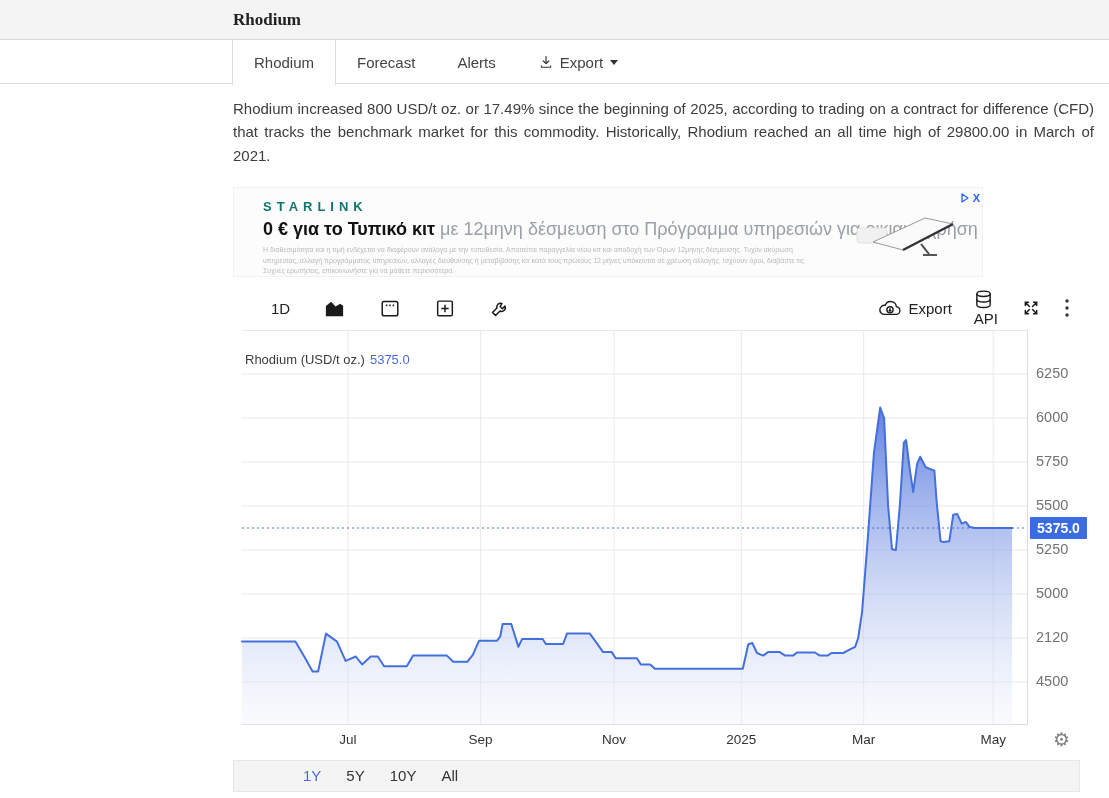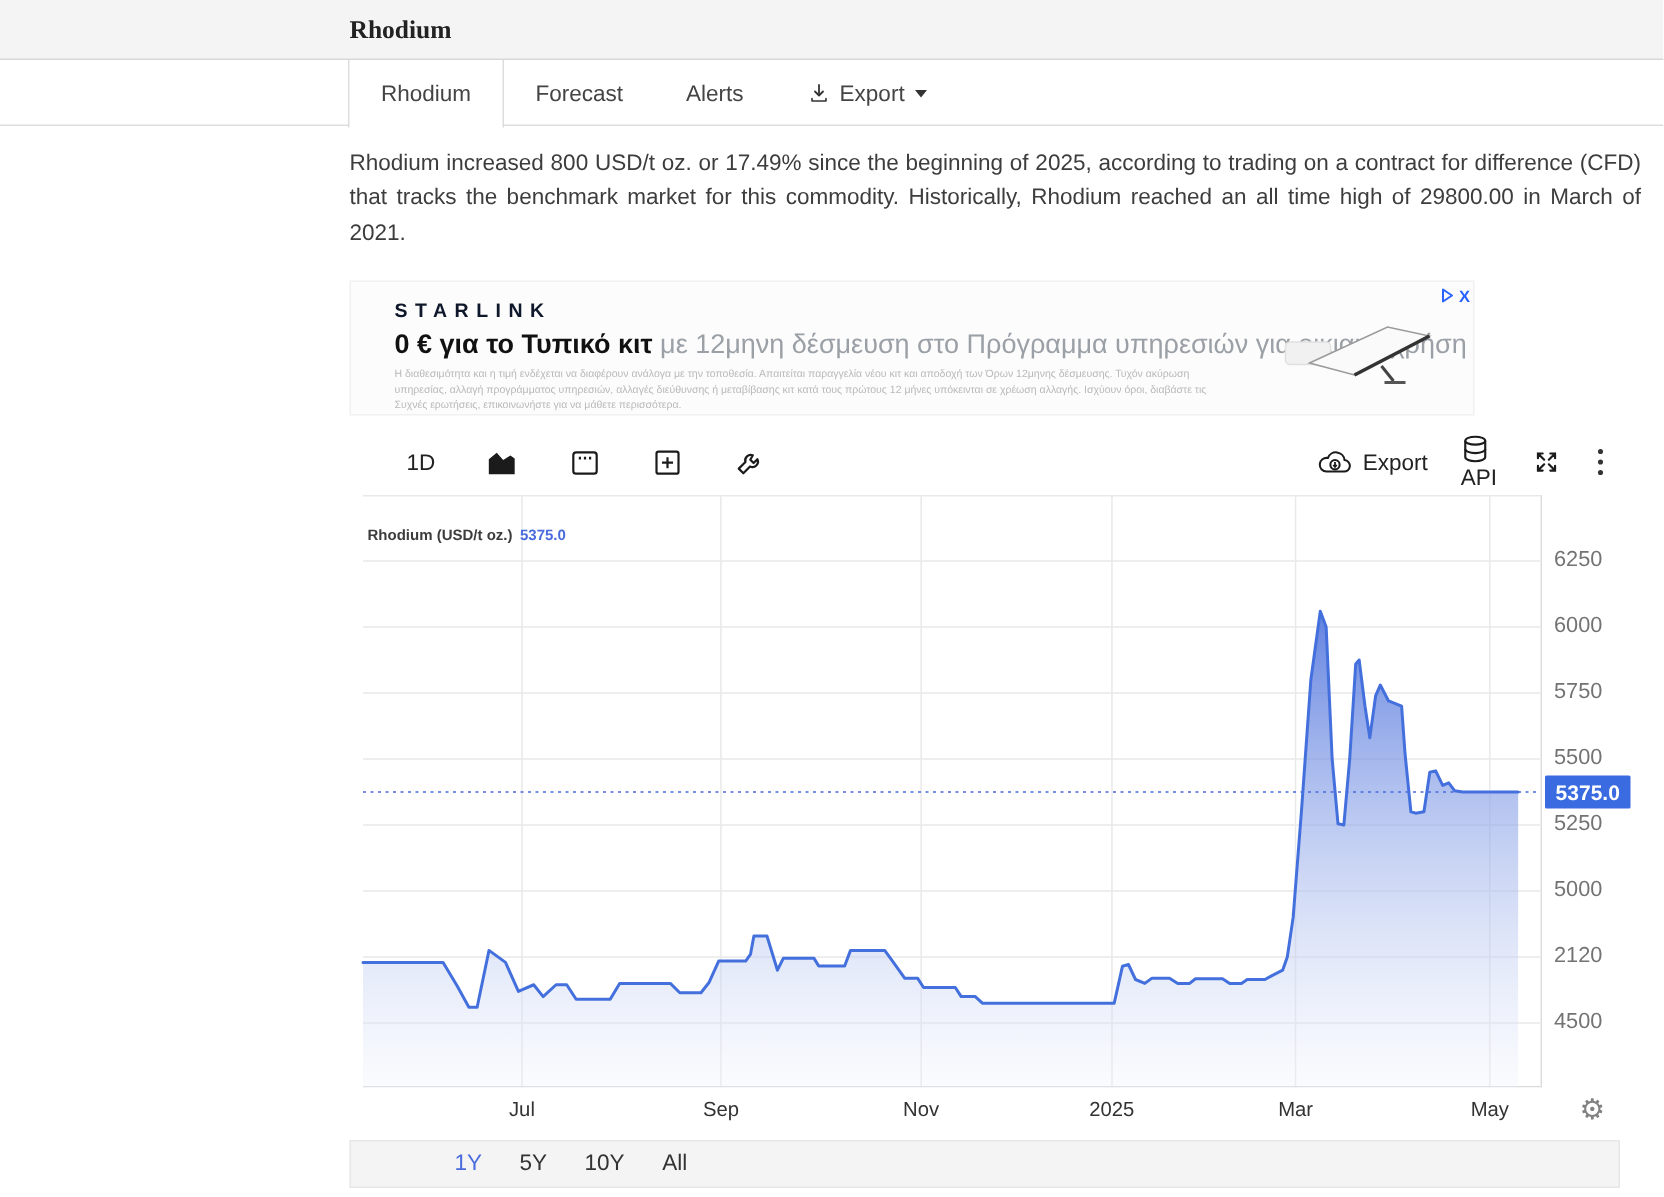--- a/index.html
+++ b/index.html
@@ -17,21 +17,21 @@
   .tabline { position:absolute; left:0; right:0; bottom:0; height:1px; background:#ddd; }
   .tabs { position:absolute; left:232px; top:0; height:44px; display:flex; }
   .tab { display:flex; align-items:center; padding:0 21px; font-size:15px; color:#444; cursor:pointer; position:relative; z-index:1; }
   .tab.active { background:#fff; border-left:1px solid #ddd; border-right:1px solid #ddd; height:45px; color:#444; }
   .tab .dl-icon { margin-right:6px; display:inline-flex; }
   .caret-down { width:0; height:0; border-left:4px solid transparent; border-right:4px solid transparent; border-top:5px solid #333; margin-left:7px; display:inline-block; }
   
   .summary { margin:13px 0 0 233px; width:861px; font-size:15px; line-height:1.55; color:#3d3d3d; text-align:justify; }
   
   .ad { position:relative; margin:20px 0 0 233px; width:750px; height:90px; background:#fcfcfc; border:1px solid #f1f1f1; }
-  .ad-brand { position:absolute; left:29px; top:11px; font-size:13px; font-weight:bold; letter-spacing:5px; color:#0f172a; }
+  .ad-brand { position:absolute; left:29px; top:11px; font-size:13px; font-weight:bold; letter-spacing:5px; color:#0f766e; }
   .ad-headline { position:absolute; left:29px; top:31px; font-size:18px; color:#9aa0a6; white-space:nowrap; }
   .ad-headline b { color:#111; }
   .ad-fine { position:absolute; left:29px; top:57px; width:560px; font-size:7px; line-height:1.55; color:#b9b9b9; }
   .ad-dish { position:absolute; right:22px; top:22px; }
   .ad-controls { position:absolute; right:2px; top:2px; display:flex; align-items:center; gap:2px; }
   .ad-x { color:#2962ff; font-size:11px; font-weight:bold; line-height:11px; cursor:pointer; }
   
   .widget { position:relative; margin:10px 0 0 233px; width:847px; }
   .toolbar { height:43px; display:flex; align-items:center; padding:0 10px 0 10px; }
   .search { width:188px; border:none; border-bottom:1px solid #ccc; font-size:15px; padding:4px 2px; outline:none; color:#555; background:transparent; font-family:"Liberation Sans",sans-serif; }
@@ -42,21 +42,21 @@
   .tool-btn { display:inline-flex; align-items:center; font-size:15px; color:#222; cursor:pointer; }
   .tool-btn + .tool-btn { margin-left:22px;flex-direction:column; }
   .tool-btn svg { margin-right:5px; }
   
   .chart-body { position:relative; height:395px; }
   #plot-svg { position:absolute; left:0; top:0; }
   .grid { stroke:#e9e9e9; stroke-width:1; }
   .axisline { stroke:#d9d9d9; stroke-width:1; }
   .dotline { stroke:#4a6bdd; stroke-width:1; stroke-dasharray:2 3; }
   .seriesline { stroke:#4470dd; stroke-width:2; fill:none; stroke-linejoin:round; stroke-linecap:round; }
-  .legend { position:absolute; left:12px; top:22px; font-size:10px; color:#3c3c3c;font-weight:bold; }
+  .legend { position:absolute; left:12px; top:22px; font-size:13px; color:#3c3c3c; }
   .legend .val { color:#4a6bdd; margin-left:5px; }
   .y-gutter { position:absolute; left:794px; top:0; width:53px; height:395px; border-left:1px solid #ddd; }
   .ytick { position:absolute; left:8px; font-size:14.5px; color:#737373; }
   .price-badge { position:absolute; left:2px; width:57px; height:22px; background:#3a6be0; color:#fff; font-size:14px; font-weight:bold; text-align:center; line-height:22px; border-radius:1px; }
   
   .x-axis { position:relative; height:35px; }
   .xtick { position:absolute; top:7px; width:44px; margin-left:-22px; text-align:center; font-size:13.5px; color:#333; }
   .gear { position:absolute; right:10px; top:3px; font-size:19px; color:#828282; cursor:pointer; }
   
   .range-bar { height:32px; background:#f4f4f4; border:1px solid #e7e7e7; display:flex; align-items:center; padding-left:69px; gap:25px; font-size:15px; color:#333; }

